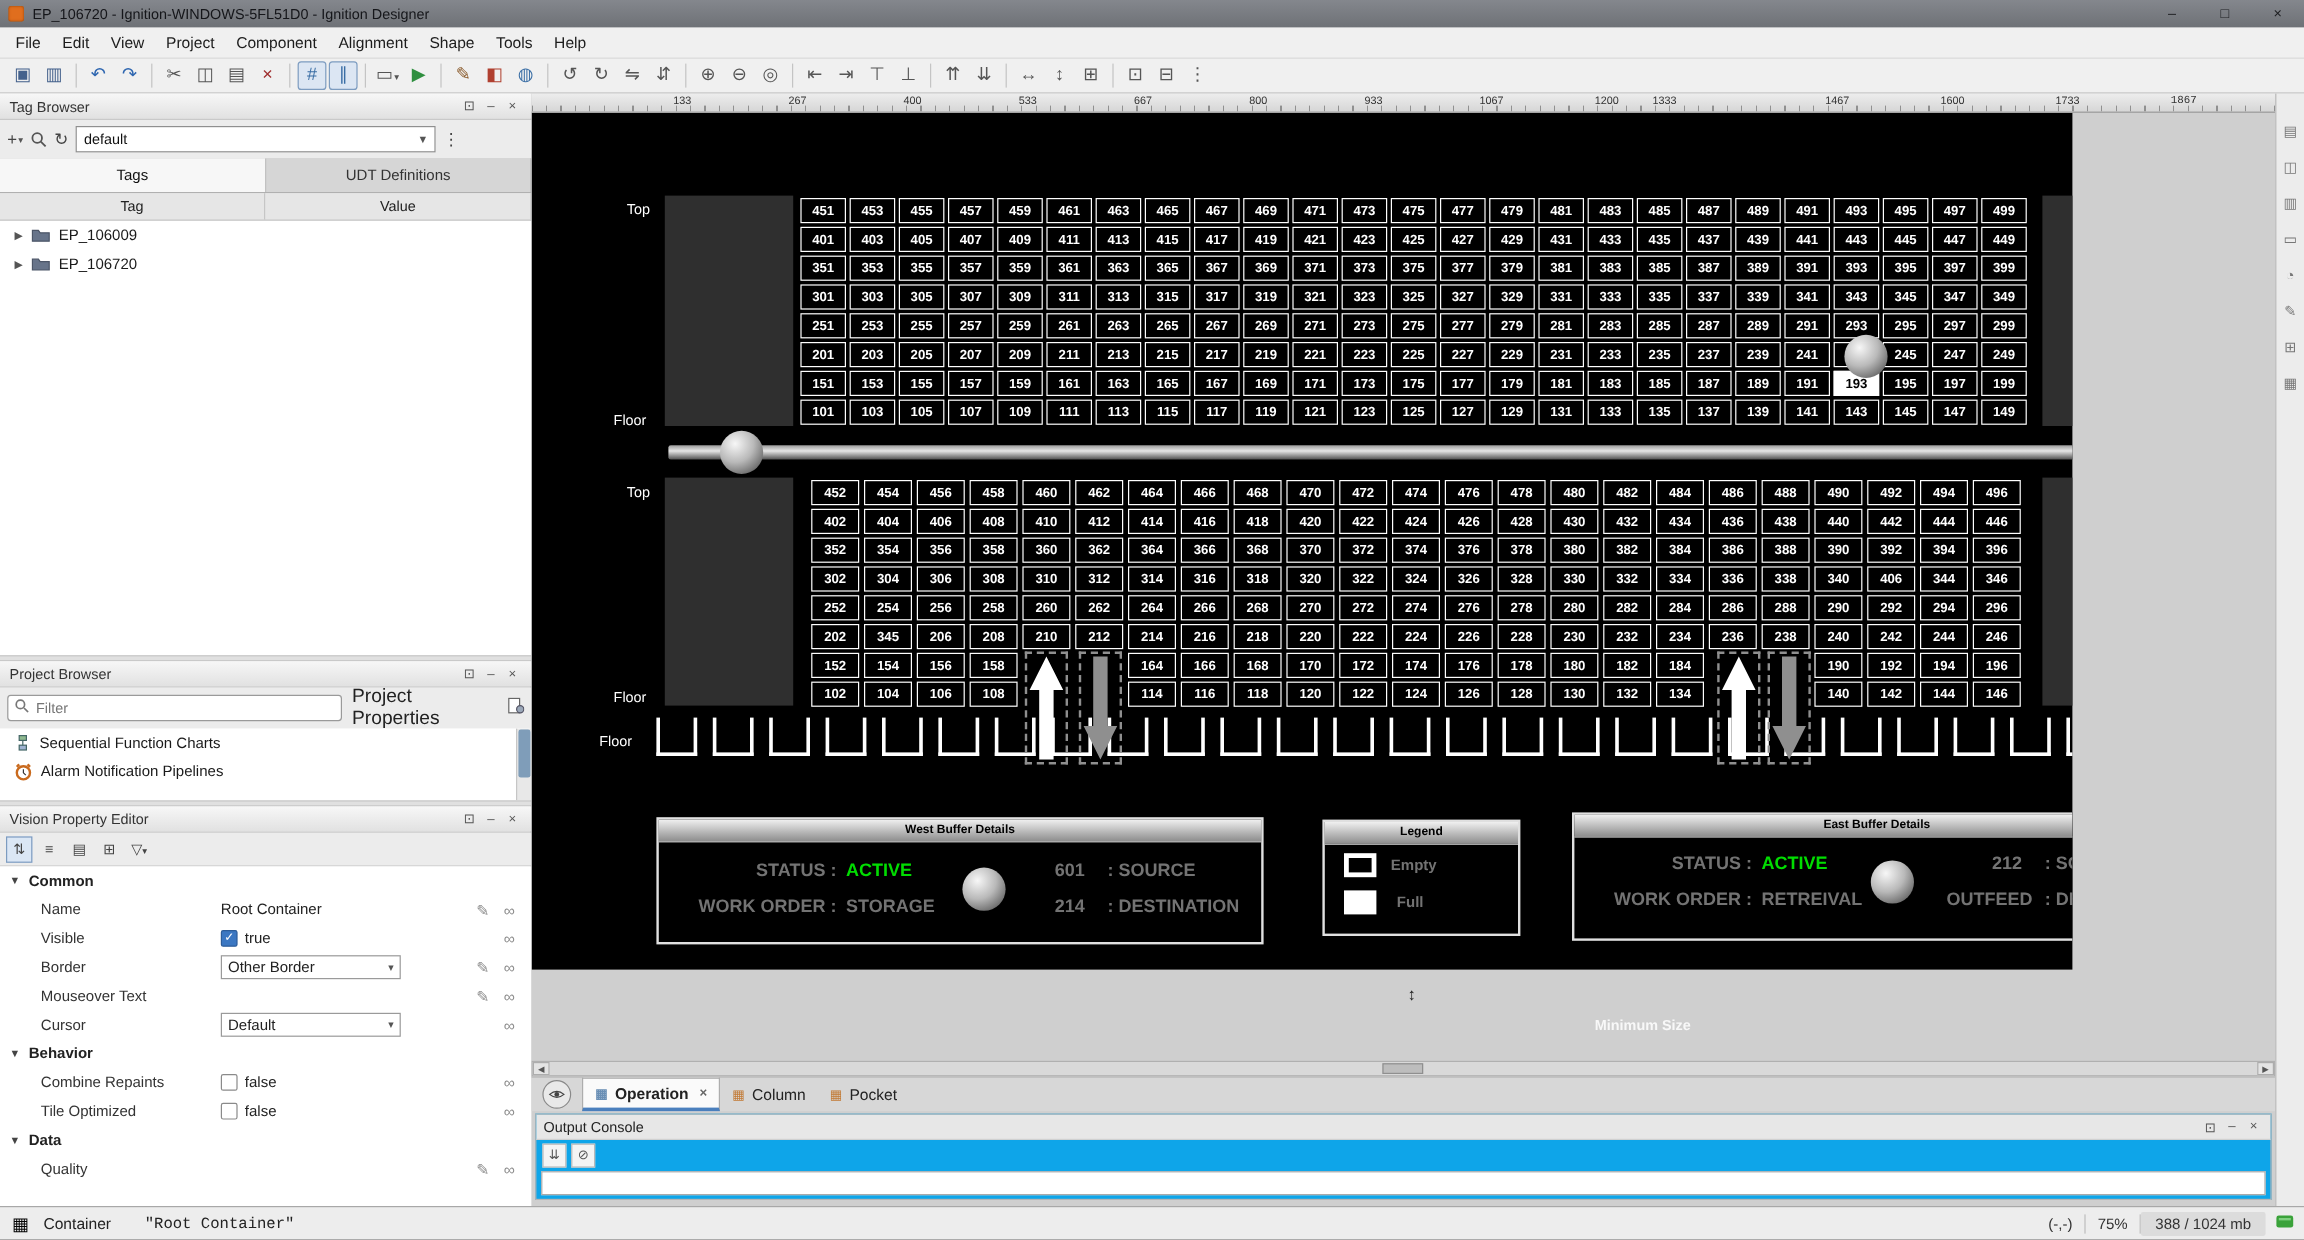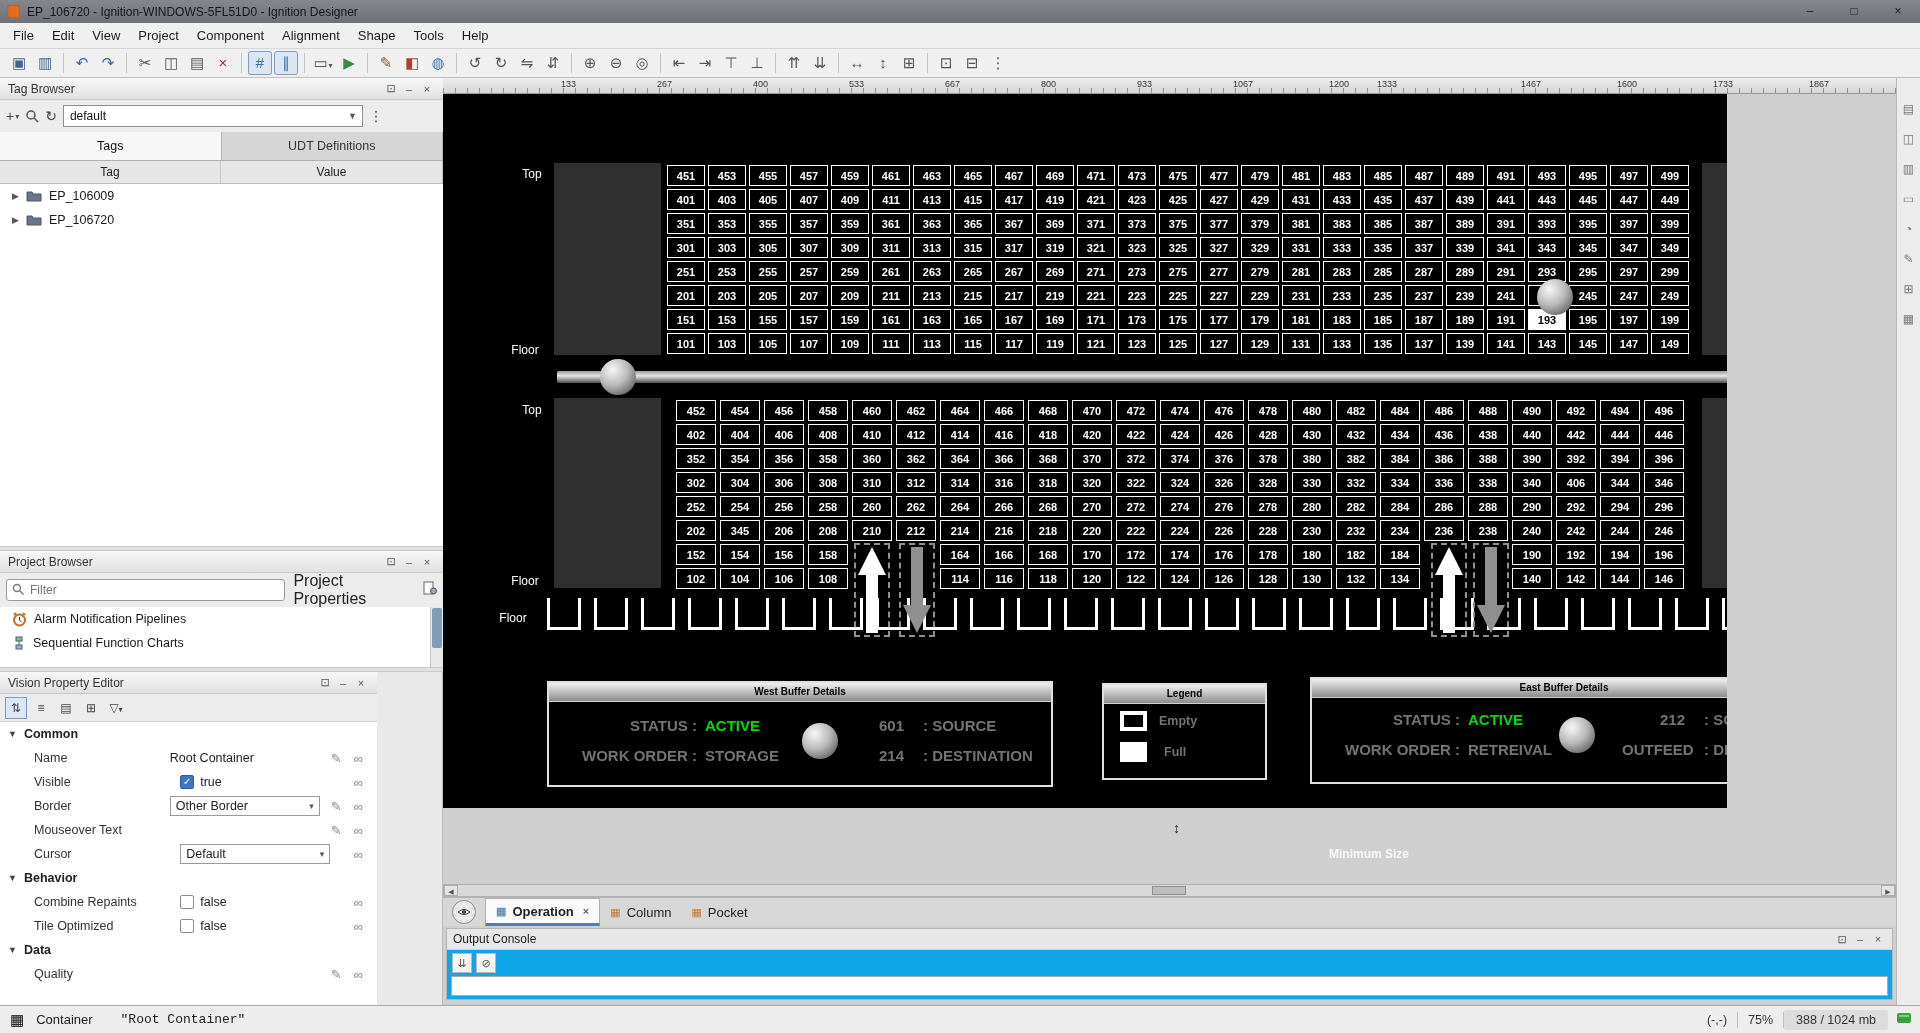--- a/index.html
+++ b/index.html
@@ -61,21 +61,21 @@
   .filter-row{height:34px;display:flex;align-items:center;padding:0 6px;gap:8px;background:#ececec}
   .filter-box{width:286px;height:22px;background:#fff;border:1px solid #9a9a9a;border-radius:3px;
               display:flex;align-items:center;padding:0 5px;gap:4px;box-sizing:border-box}
   .filter-box input{border:none;outline:none;font-size:12px;width:100%;background:transparent;color:#444;font-family:"Liberation Sans",sans-serif}
   .pp-btn{display:flex;align-items:center;gap:6px;font-size:16px;color:#222}
   #pb-list{background:#fff;height:60px;position:relative;overflow:hidden}
   .pb-scroll{position:absolute;right:0;top:0;bottom:0;width:13px;background:#e8e8e8;border-left:1px solid #c6c6c6;box-sizing:border-box}
   .pb-thumb{margin:1px;height:40px;background:#7f9db9;border-radius:2px}
 
   
-  #property-editor{left:0;top:594px;width:377px;height:333px}
+  #property-editor{left:0;top:594px;width:443px;height:333px}
   .pe-toolbar{height:28px;display:flex;align-items:center;gap:3px;padding:0 5px;background:#ececec;border-bottom:1px solid #d2d2d2;box-sizing:border-box}
   .pe-btn{width:22px;height:22px;line-height:22px;text-align:center;font-size:12px;color:#444;box-sizing:border-box}
   .pe-btn.active{background:#dbe7f5;border:1px solid #7d9cc0;line-height:20px}
   #pe-grid{background:#fff;height:283px;overflow:hidden;font-size:12.5px}
   .pe-row{display:flex;align-items:center;height:24px;padding-left:8px;box-sizing:border-box}
   .pe-row.pe-section{font-weight:bold;color:#222;gap:7px}
   .sec-arrow{font-size:9px;color:#444}
   .pe-label{width:176px;color:#333;padding-left:26px;box-sizing:border-box;white-space:nowrap}
   .pe-value{width:178px;display:flex;align-items:center;gap:6px}
   .pe-icons{margin-left:auto;margin-right:14px;display:flex;gap:12px;color:#8a8a8a;font-size:13px}
@@ -330,37 +330,37 @@
               </svg>
           </span>
         </div>
       </div>
       <div id="pb-list">
         <div class="pb-scroll">
             <div class="pb-thumb"></div>
           </div>
       <div class="tree-row">
             <span class="icon16">
+              <svg width="14" height="14">
+                <rect x="4" y="1" width="6" height="4" fill="#8fb98f" stroke="#466"></rect>
+                <rect x="4" y="9" width="6" height="4" fill="#9fb3d1" stroke="#466"></rect>
+                <path d="M7 5v4" stroke="#466"></path>
+              </svg>
+            </span>
+            <span>Sequential Function Charts</span>
+          </div>
+          <div class="tree-row">
+            <span class="icon16">
               <svg width="15" height="15">
                 <circle cx="7.5" cy="8" r="5.5" fill="#fff" stroke="#c96a1e" stroke-width="2"></circle>
                 <path d="M7.5 5v3l2 2" stroke="#333" fill="none"></path>
                 <path d="M2 3 L4 1 M13 3 L11 1" stroke="#c96a1e" stroke-width="2"></path>
               </svg>
             </span>
             <span>Alarm Notification Pipelines</span>
-          </div>
-          <div class="tree-row">
-            <span class="icon16">
-              <svg width="14" height="14">
-                <rect x="4" y="1" width="6" height="4" fill="#8fb98f" stroke="#466"></rect>
-                <rect x="4" y="9" width="6" height="4" fill="#9fb3d1" stroke="#466"></rect>
-                <path d="M7 5v4" stroke="#466"></path>
-              </svg>
-            </span>
-            <span>Sequential Function Charts</span>
           </div>
         </div>
     </div>
 
     <div class="abs splitter" style="top:589px"></div>
 
     <div class="abs" id="property-editor">
       <div class="panel-header">
         <span class="title">Vision Property Editor</span>
         <span class="ph-icon">⊡</span>
@@ -486,21 +486,21 @@
         <div class="ruler-num" style="left: 406px;">533</div>
         <div class="ruler-num" style="left: 502px;">667</div>
         <div class="ruler-num" style="left: 598px;">800</div>
         <div class="ruler-num" style="left: 694px;">933</div>
         <div class="ruler-num" style="left: 790px;">1067</div>
         <div class="ruler-num" style="left: 886px;">1200</div>
         <div class="ruler-num" style="left: 934px;">1333</div>
         <div class="ruler-num" style="left: 1078px;">1467</div>
         <div class="ruler-num" style="left: 1174px;">1600</div>
         <div class="ruler-num" style="left: 1270px;">1733</div>
-        <div class="ruler-num" style="left: 1366px;">1867</div>
+        <div class="ruler-num" style="left: 1366px; font-family: Liberation Mono, monospace;">1867</div>
       </div>
 
     <div class="abs" id="design-area">
       <div class="abs" id="design-surface">
 
         <div class="shaft" style="left:111px;top:69px;width:107px;height:192px"></div>
         <div class="shaft" style="left:1259px;top:69px;width:110px;height:192px"></div>
         <div class="shaft" style="left:111px;top:304px;width:107px;height:190px"></div>
         <div class="shaft" style="left:1259px;top:304px;width:110px;height:190px"></div>
 

